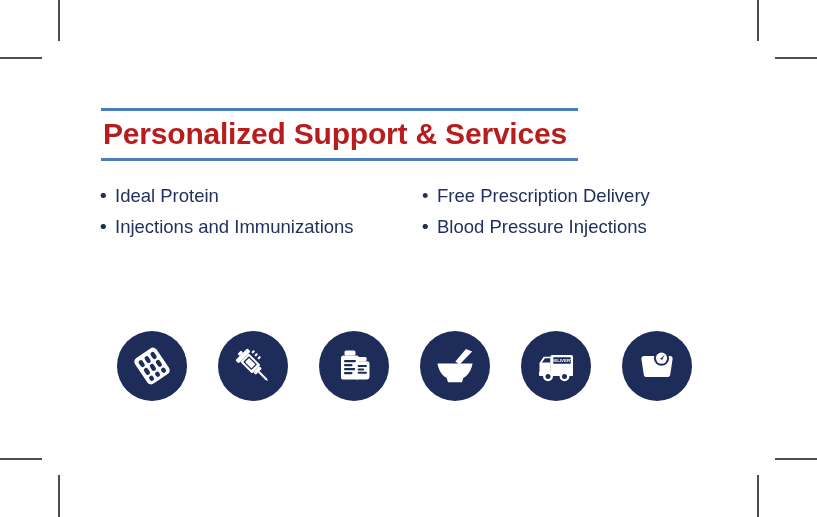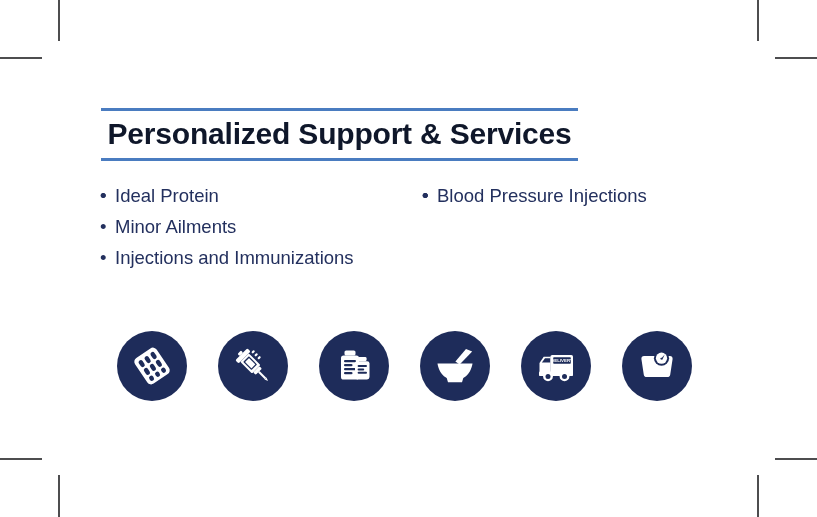--- a/index.html
+++ b/index.html
@@ -41,26 +41,25 @@
     width: 477px;
   }
   .rule {
     height: 3px;
     background: #4a7cc0;
     width: 100%;
   }
   .heading-title {
     font-size: 30px;
     font-weight: bold;
-    color: #0f172a;
+    color: #b91c1c;
     letter-spacing: -0.2px;
     line-height: 42px;
     padding: 2px 2px 3px 2px;
     white-space: nowrap;
-    text-align: center;
   }
 
   
   .lists {
     position: absolute;
     left: 97px;
     top: 180px;
     width: 640px;
     display: flex;
     align-items: flex-start;
@@ -131,32 +130,32 @@
     <ul class="bullets">
       <li>
         <span class="dot">•</span>
       </li>
       <li>
         <span class="dot">•</span>
         <span>Ideal Protein</span>
       </li>
       <li>
         <span class="dot">•</span>
-        <span>Minor Ailments</span>
       </li>
       <li>
         <span class="dot">•</span>
         <span>Injections and Immunizations</span>
       </li>
     </ul>
   </div>
   <div class="col-right">
     <ul class="bullets">
       <li>
         <span class="dot">•</span>
+        <span>Free Prescription Delivery</span>
       </li>
       <li>
         <span class="dot">•</span>
       </li>
       <li>
         <span class="dot">•</span>
         <span>Blood Pressure Injections</span>
       </li>
     </ul>
   </div>

